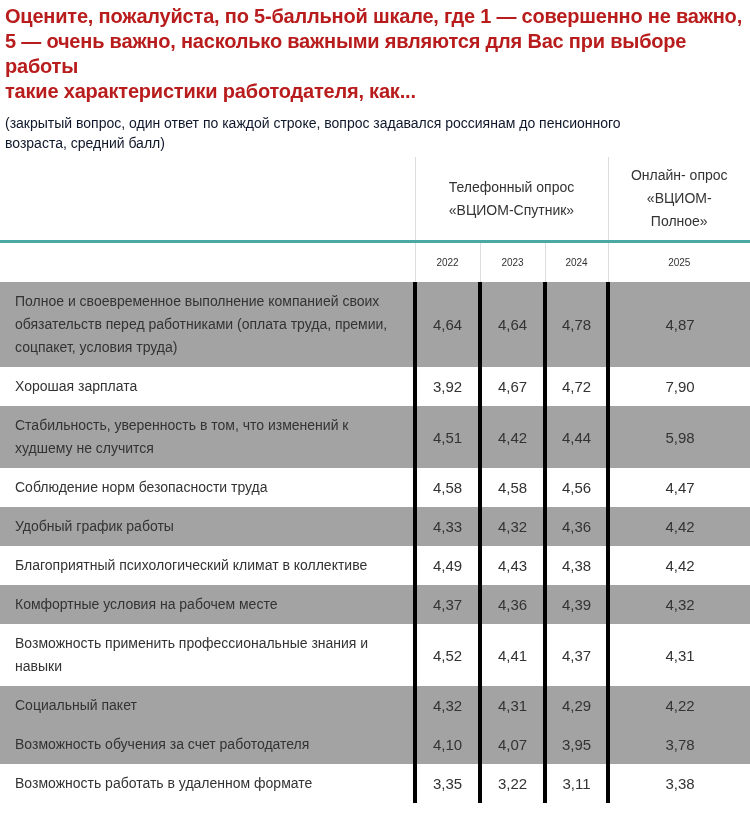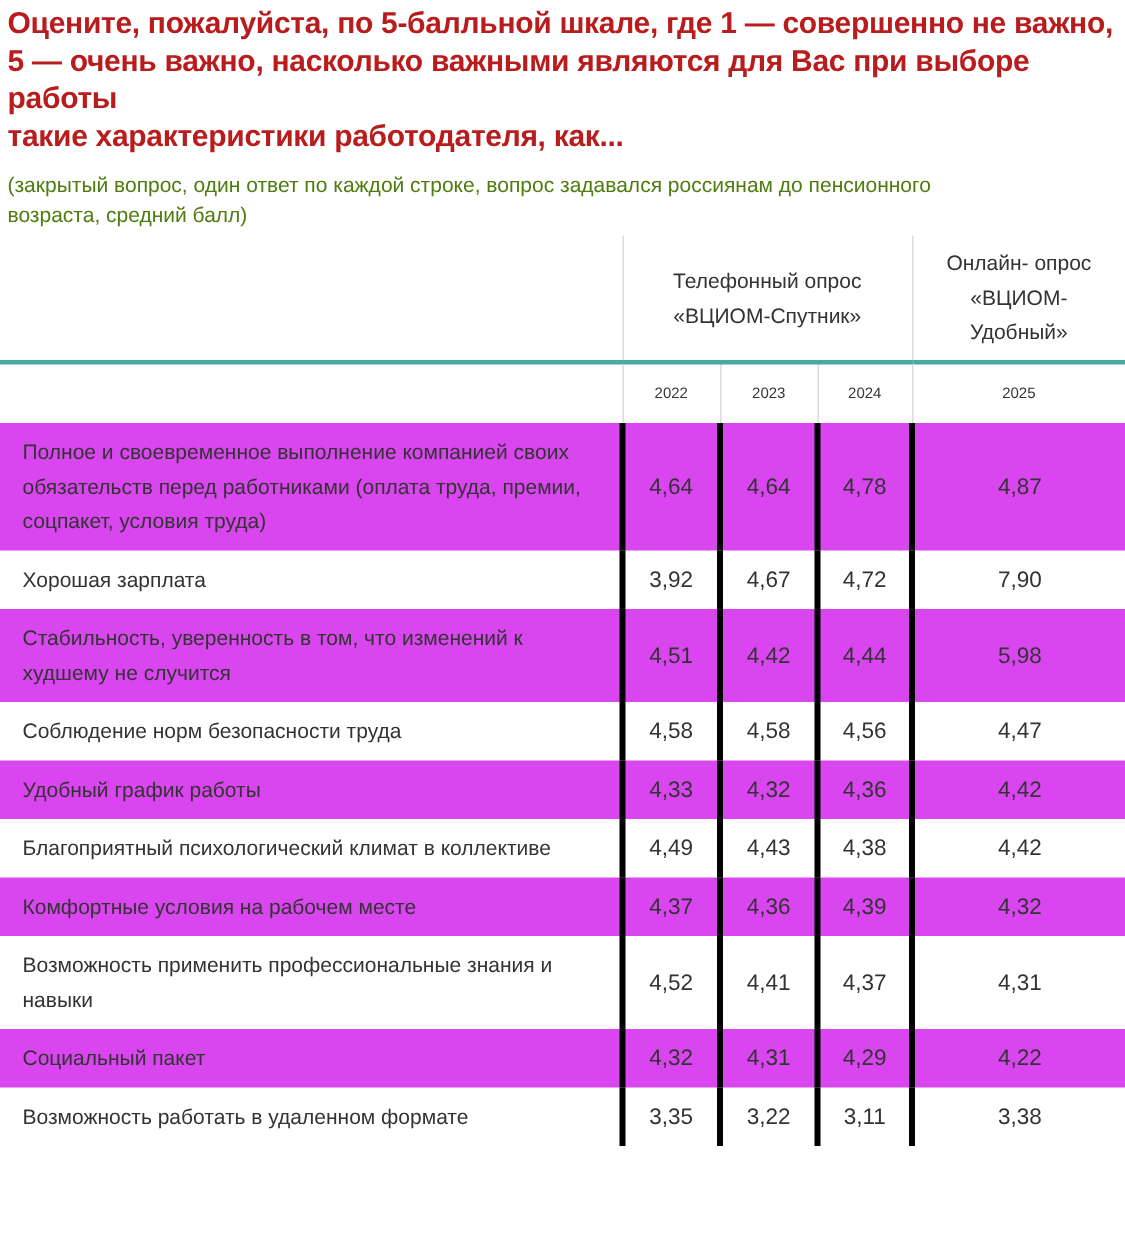--- a/index.html
+++ b/index.html
@@ -12,21 +12,21 @@
   }
   .title {
     margin: 4px 4px 0 5px;
     font-size: 20px; font-weight: 700; line-height: 25px;
     color: #b91c1c; letter-spacing: -0.2px;
     white-space: pre-line;
   }
   .subtitle {
     margin: 9px 4px 0 5px;
     font-size: 14px; font-weight: 400; line-height: 20px;
-    color: #4d7c0f;
+    color: #0f172a;
     white-space: pre-line;
   }
   table.results {
     border-collapse: collapse;
     table-layout: fixed;
     width: 750px;
     margin-top: 4px;
   }
   col.c-label  { width: 415px; }
   col.c-y2022  { width: 65px; }
@@ -56,21 +56,21 @@
     font-size: 14px; line-height: 23px;
     padding: 8px 22px 8px 15px;
     text-align: left;
   }
   tbody td.val {
     font-size: 15px; line-height: 23px;
     padding: 8px 2px;
     text-align: center;
     border-left: 4px solid #000000;
   }
-  tbody tr.striped { background: #d946ef; }
+  tbody tr.striped { background: #a3a3a3; }
 </style>
 </head>
 <body>
 
 <div class="page">
 
   <div class="title">Оцените, пожалуйста, по 5-балльной шкале, где 1 — совершенно не важно,
 5 — очень важно, насколько важными являются для Вас при выборе работы
 такие характеристики работодателя, как...</div>
 
@@ -85,21 +85,21 @@
         <col class="c-y2024">
         <col class="c-y2025">
     </colgroup>
     <thead>
       <tr>
         <th class="corner"></th>
         <th class="group" colspan="3">Телефонный опрос
 «ВЦИОМ-Спутник»</th>
         <th class="group">Онлайн- опрос
 «ВЦИОМ-
-Удобный»</th>
+Полное»</th>
       </tr>
       <tr>
         <td class="year-corner"></td>
         <td class="year">2022</td>
         <td class="year">2023</td>
         <td class="year">2024</td>
         <td class="year">2025</td>
       </tr>
     </thead>
     <tbody>
@@ -159,20 +159,27 @@
         <td class="val">4,37</td>
         <td class="val">4,31</td>
       </tr>
       <tr class="striped">
         <td class="label">Социальный пакет</td>
         <td class="val">4,32</td>
         <td class="val">4,31</td>
         <td class="val">4,29</td>
         <td class="val">4,22</td>
       </tr>
+      <tr class="striped">
+        <td class="label">Возможность обучения за счет работодателя</td>
+        <td class="val">4,10</td>
+        <td class="val">4,07</td>
+        <td class="val">3,95</td>
+        <td class="val">3,78</td>
+      </tr>
       <tr>
         <td class="label">Возможность работать в удаленном формате</td>
         <td class="val">3,35</td>
         <td class="val">3,22</td>
         <td class="val">3,11</td>
         <td class="val">3,38</td>
       </tr>
 
     </tbody>
   </table>

